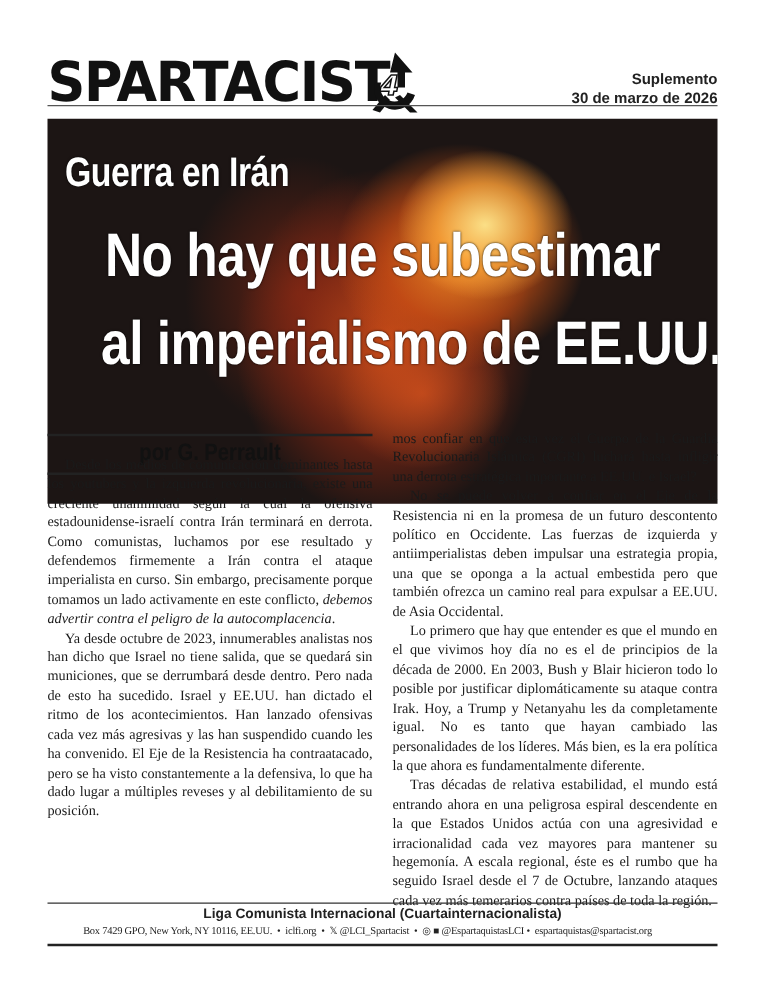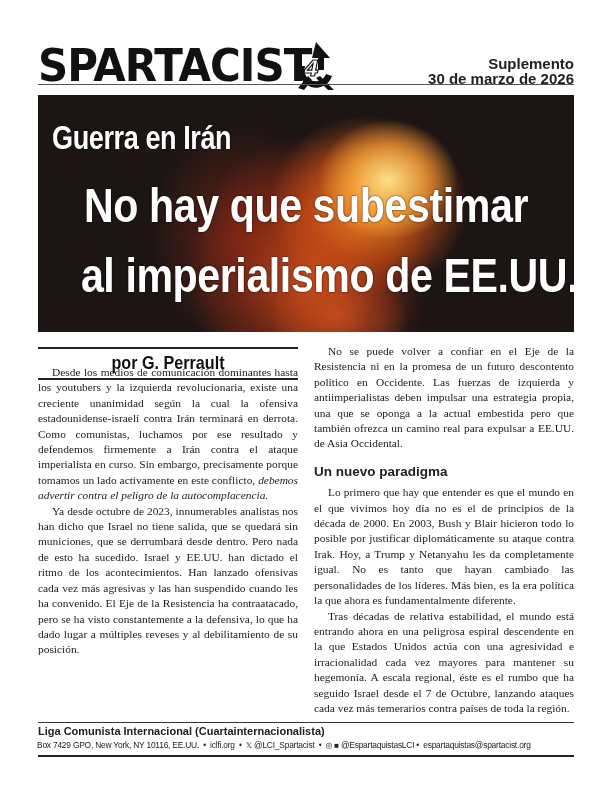--- a/index.html
+++ b/index.html
@@ -1,24 +1,24 @@
 <!DOCTYPE html>
 <html><head>
   <meta charset="utf-8">
   <style>
     html, body { margin: 0; padding: 0; background: #ffffff; }
     body { width: 612px; height: 792px; position: relative; overflow: hidden; font-family: "Liberation Serif", serif; color: #1a1a1a; }
 
     .masthead { position: absolute; left: 38px; top: 36px; width: 536px; height: 62px; }
     .logo { position: absolute; left: 0; top: 6px; font-family: "DejaVu Sans", sans-serif; font-weight: bold; font-size: 42px; letter-spacing: -1px; color: #111; line-height: 48px; transform: scaleY(1.05); }
     .logo-emblem { position: absolute; left: 252px; top: 4px; width: 52px; height: 52px; }
-    .issue-info { position: absolute; right: 0; top: 20px; text-align: right; font-family: "Liberation Sans", sans-serif; font-weight: bold; font-size: 15px; line-height: 15px; color: #222; }
+    .issue-info { position: absolute; right: 0; top: 20px; text-align: right; font-family: "Liberation Sans", sans-serif; font-weight: bold; font-size: 12px; line-height: 15px; color: #222; }
     .masthead-rule { position: absolute; left: 38px; top: 84px; width: 536px; height: 1px; background: #555; }
 
-    .hero { position: absolute; left: 38px; top: 95px; width: 536px; height: 237px; background: #1c1514; overflow: hidden; }
+    .hero { position: absolute; left: 38px; top: 95px; width: 536px; height: 308px; background: #1c1514; overflow: hidden; }
     .hero-fire { position: absolute; inset: 0; background:
       radial-gradient(ellipse 70px 60px at 350px 85px, rgba(255,230,140,0.95), rgba(255,170,60,0.7) 55%, rgba(255,120,30,0) 100%),
       radial-gradient(ellipse 100px 90px at 330px 110px, rgba(255,150,40,0.9), rgba(230,90,20,0.55) 60%, rgba(200,60,20,0) 100%),
       radial-gradient(ellipse 120px 140px at 270px 180px, rgba(220,80,25,0.85), rgba(160,45,20,0.5) 60%, rgba(120,30,15,0) 100%),
       radial-gradient(ellipse 90px 110px at 200px 140px, rgba(130,40,20,0.7), rgba(80,25,15,0) 100%),
       radial-gradient(ellipse 70px 60px at 300px 220px, rgba(240,110,40,0.8), rgba(240,110,40,0) 100%);
     }
     .hero-kicker { position: absolute; left: 14px; top: 24px; font-family: "Liberation Sans", sans-serif; font-weight: bold; font-size: 33px; color: #fff; letter-spacing: -0.5px; transform: scaleX(0.82); transform-origin: left; text-shadow: 0 0 2px #000; }
     .hero-title { position: absolute; left: 0; width: 536px; text-align: center; font-family: "Liberation Sans", sans-serif; font-weight: bold; font-size: 49px; color: #fff; letter-spacing: -0.5px; transform: scaleX(0.84); text-shadow: 0 0 2px #000; white-space: nowrap; }
     .hero-title.l1 { top: 82px; }
@@ -30,22 +30,22 @@
 
     .col { position: absolute; font-size: 11.4px; line-height: 15.4px; text-align: justify; }
     .col-left { left: 38px; top: 365px; width: 260px; }
     .col-right { left: 314px; top: 344px; width: 260px; }
     .col p { margin: 0; text-indent: 14px; hyphens: manual; }
     .col p.cont { text-indent: 0; }
     .col em { font-style: italic; }
     .section-head { font-family: "Liberation Sans", sans-serif; font-weight: bold; font-size: 13.5px; margin: 12px 0 6px 0; text-indent: 0; color: #222; }
 
     .footer-rule-top { position: absolute; left: 38px; top: 722px; width: 536px; height: 1px; background: #333; }
-    .footer-org { position: absolute; left: 38px; top: 725px; width: 536px; text-align: left; font-family: "Liberation Sans", sans-serif; font-weight: bold; font-size: 11px; color: #222; }
-    .footer-contact { position: absolute; left: 36px; top: 740px; width: 536px; text-align: left; font-family: Liberation Sans, sans-serif; font-size: 8.4px; color: #222; white-space: nowrap; letter-spacing: -0.2px; }
+    .footer-org { position: absolute; left: 38px; top: 725px; width: 536px; text-align: center; font-family: "Liberation Sans", sans-serif; font-weight: bold; font-size: 11px; color: #222; }
+    .footer-contact { position: absolute; left: 26px; top: 740px; width: 536px; text-align: center; font-family: Liberation Serif, serif; font-size: 8.4px; color: #222; white-space: nowrap; letter-spacing: -0.2px; }
     .footer-contact span { margin: 0 1px; }
     .footer-rule-bot { position: absolute; left: 38px; top: 755px; width: 536px; height: 2px; background: #222; }
     .sm-icon { display: inline-block; font-size: 8px; vertical-align: baseline; }
   </style>
 </head>
 <body>
 
 <div class="masthead">
   <div class="logo">SPARTACIST</div>
   <svg class="logo-emblem" viewBox="0 0 52 52">
@@ -72,22 +72,22 @@
 <div class="byline-rule-top"></div>
 <div class="byline">por G. Perrault</div>
 <div class="byline-rule-bot"></div>
 
 <div class="col col-left">
   <p><span>Desde los medios de comunicación dominantes hasta los youtubers y la izquierda revolucionaria, existe una creciente unanimidad según la cual la ofensiva estadounidense-israelí contra Irán terminará en derrota. Como comunistas, luchamos por ese resultado y defendemos firmemente a Irán contra el ataque imperialista en curso. Sin embargo, precisamente porque tomamos un lado activamente en este conflicto, </span><em>debemos advertir contra el peligro de la autocomplacencia</em><span>.</span></p>
   <p>Ya desde octubre de 2023, innumerables analistas nos han dicho que Israel no tiene salida, que se quedará sin municiones, que se derrumbará desde dentro. Pero nada de esto ha sucedido. Israel y EE.UU. han dictado el ritmo de los acontecimientos. Han lanzado ofensivas cada vez más agresivas y las han suspendido cuando les ha convenido. El Eje de la Resistencia ha contraatacado, pero se ha visto constantemente a la defensiva, lo que ha dado lugar a múltiples reveses y al debilitamiento de su posición.</p>
 </div>
 
 <div class="col col-right">
+  <p class="cont">mos confiar en que esta vez el Cuerpo de la Guardia Revolucionaria Islámica (CGRI) luchará hasta infligir una derrota estratégica importante a EE.UU. e Israel?</p>
   <p>No se puede volver a confiar en el Eje de la Resistencia ni en la promesa de un futuro descontento político en Occidente. Las fuerzas de izquierda y antiimperialistas deben impulsar una estrategia propia, una que se oponga a la actual embestida pero que también ofrezca un camino real para expulsar a EE.UU. de Asia Occidental.</p>
-  <div class="section-head">Un nuevo paradigma</div>
   <p>Lo primero que hay que entender es que el mundo en el que vivimos hoy día no es el de principios de la década de 2000. En 2003, Bush y Blair hicieron todo lo posible por justificar diplomáticamente su ataque contra Irak. Hoy, a Trump y Netanyahu les da completamente igual. No es tanto que hayan cambiado las personalidades de los líderes. Más bien, es la era política la que ahora es fundamentalmente diferente.</p>
   <p>Tras décadas de relativa estabilidad, el mundo está entrando ahora en una peligrosa espiral descendente en la que Estados Unidos actúa con una agresividad e irracionalidad cada vez mayores para mantener su hegemonía. A escala regional, éste es el rumbo que ha seguido Israel desde el 7 de Octubre, lanzando ataques cada vez más temerarios contra países de toda la región.</p>
 </div>
 
 <div class="footer-rule-top"></div>
 <div class="footer-org">Liga Comunista Internacional (Cuartainternacionalista)</div>
 <div class="footer-contact">
   <span>Box 7429 GPO, New York, NY 10116, EE.UU.</span>
   <span>•</span>
   <span>iclfi.org</span>

